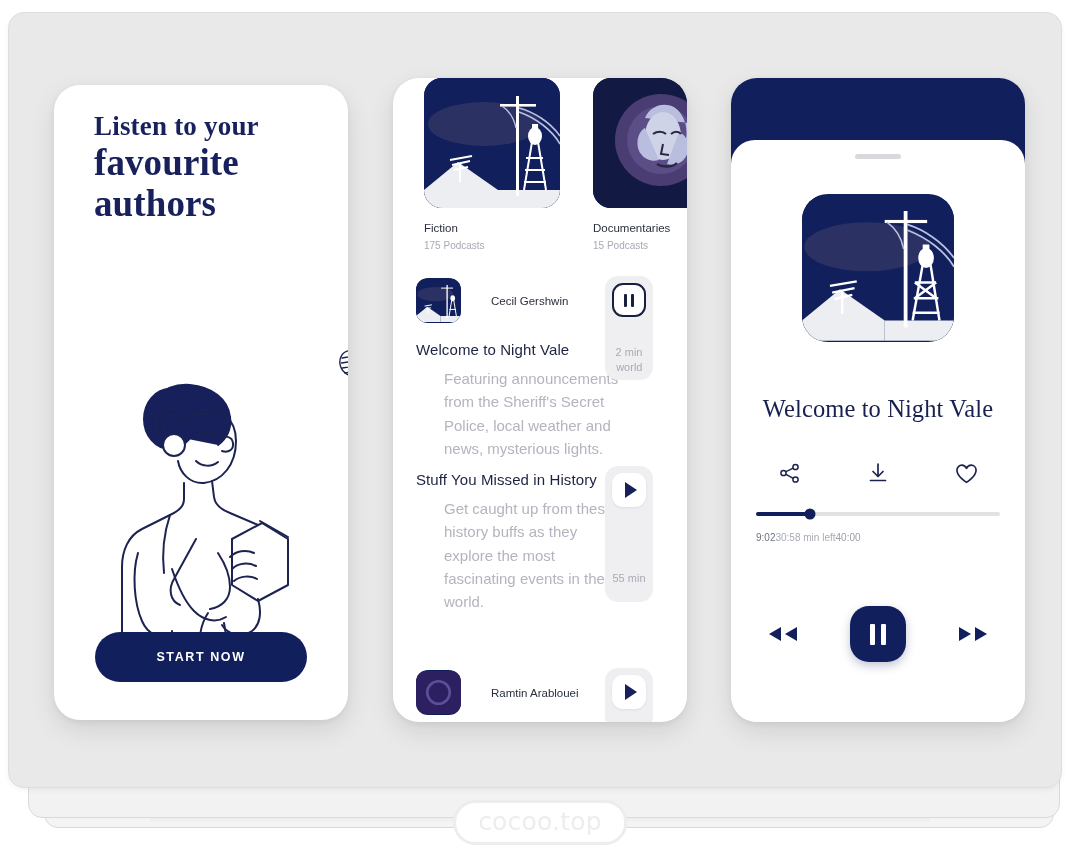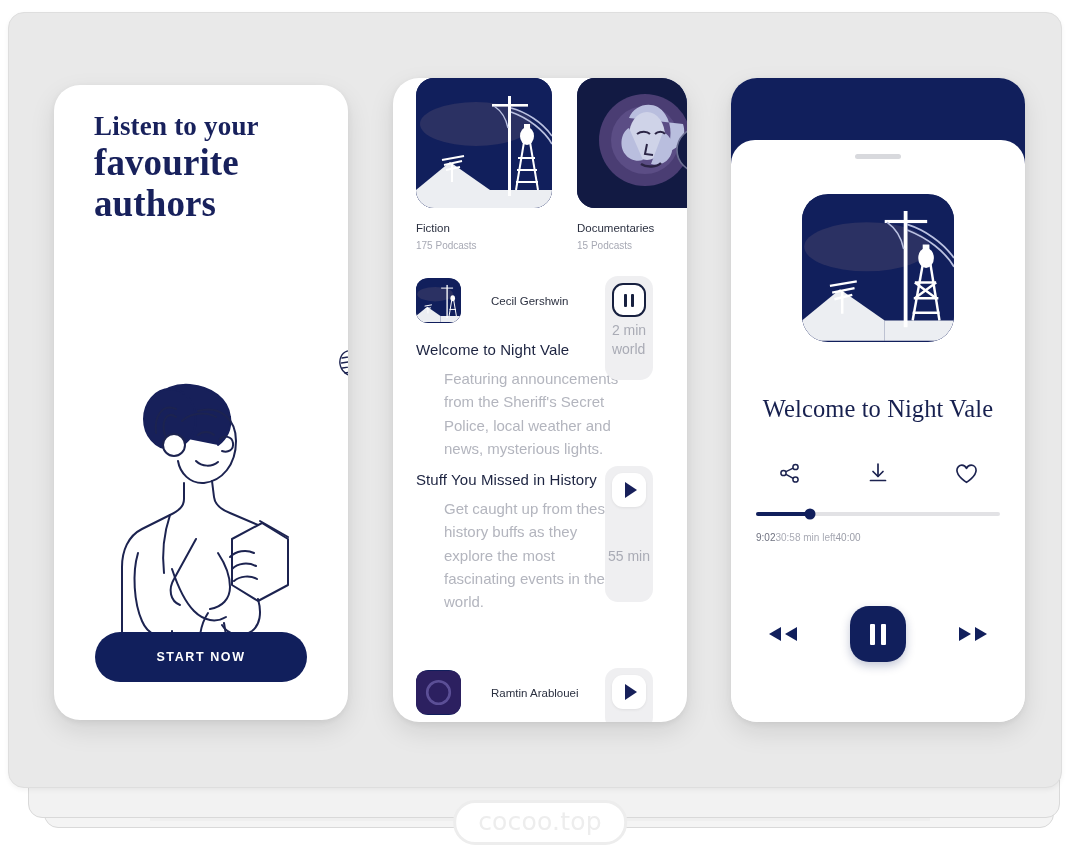--- a/index.html
+++ b/index.html
@@ -93,21 +93,21 @@
     font-weight: bold;
     letter-spacing: 1.6px;
     cursor: pointer;
     font-family: "Liberation Sans", sans-serif;
   }
 
   
   #phone-browse .scroll { position: absolute; inset: 0; }
 
   .cat-row { position: absolute; left: 23px; top: 0px; display: flex; gap: 25px; }
-  .cat-card { width: 136px; }
+  .cat-card { width: 136px; margin-left: 8px; }
   .cat-thumb {
     width: 136px; height: 130px;
     border-radius: 18px;
     background: #111f5c;
     overflow: hidden; position: relative;
   }
   .cat-name { margin-top: 14px; font-size: 11.5px; color: #2b3040; }
   .cat-count { margin-top: 6px; font-size: 10px; color: #a7a9b4; }
 
   .podcast-item { position: absolute; left: 23px; width: 260px; }
@@ -137,21 +137,21 @@
     display: flex; align-items: center; justify-content: center;
     box-shadow: 0 1px 3px rgba(0,0,0,0.07);
   }
   .play-sq .tri {
     width: 0; height: 0; margin-left: 3px;
     border-left: 12px solid #17205a;
     border-top: 8px solid transparent;
     border-bottom: 8px solid transparent;
   }
   .pill-label {
-    margin-top: 4px; font-size: 14px; color: #a9abb5; text-align:left; line-height:1.35;
+    margin-top: 28px; font-size: 11px; color: #a9abb5; text-align:right; line-height:1.35;
   }
 
   
   #phone-player .nav-bg {
     position: absolute; left: 0; top: 0; width: 100%; height: 110px; background: #111f5c;
   }
   #phone-player .sheet {
     position: absolute; left: 0; top: 62px; width: 100%; bottom: 0;
     background: #ffffff; border-radius: 24px 24px 26px 26px;
   }

